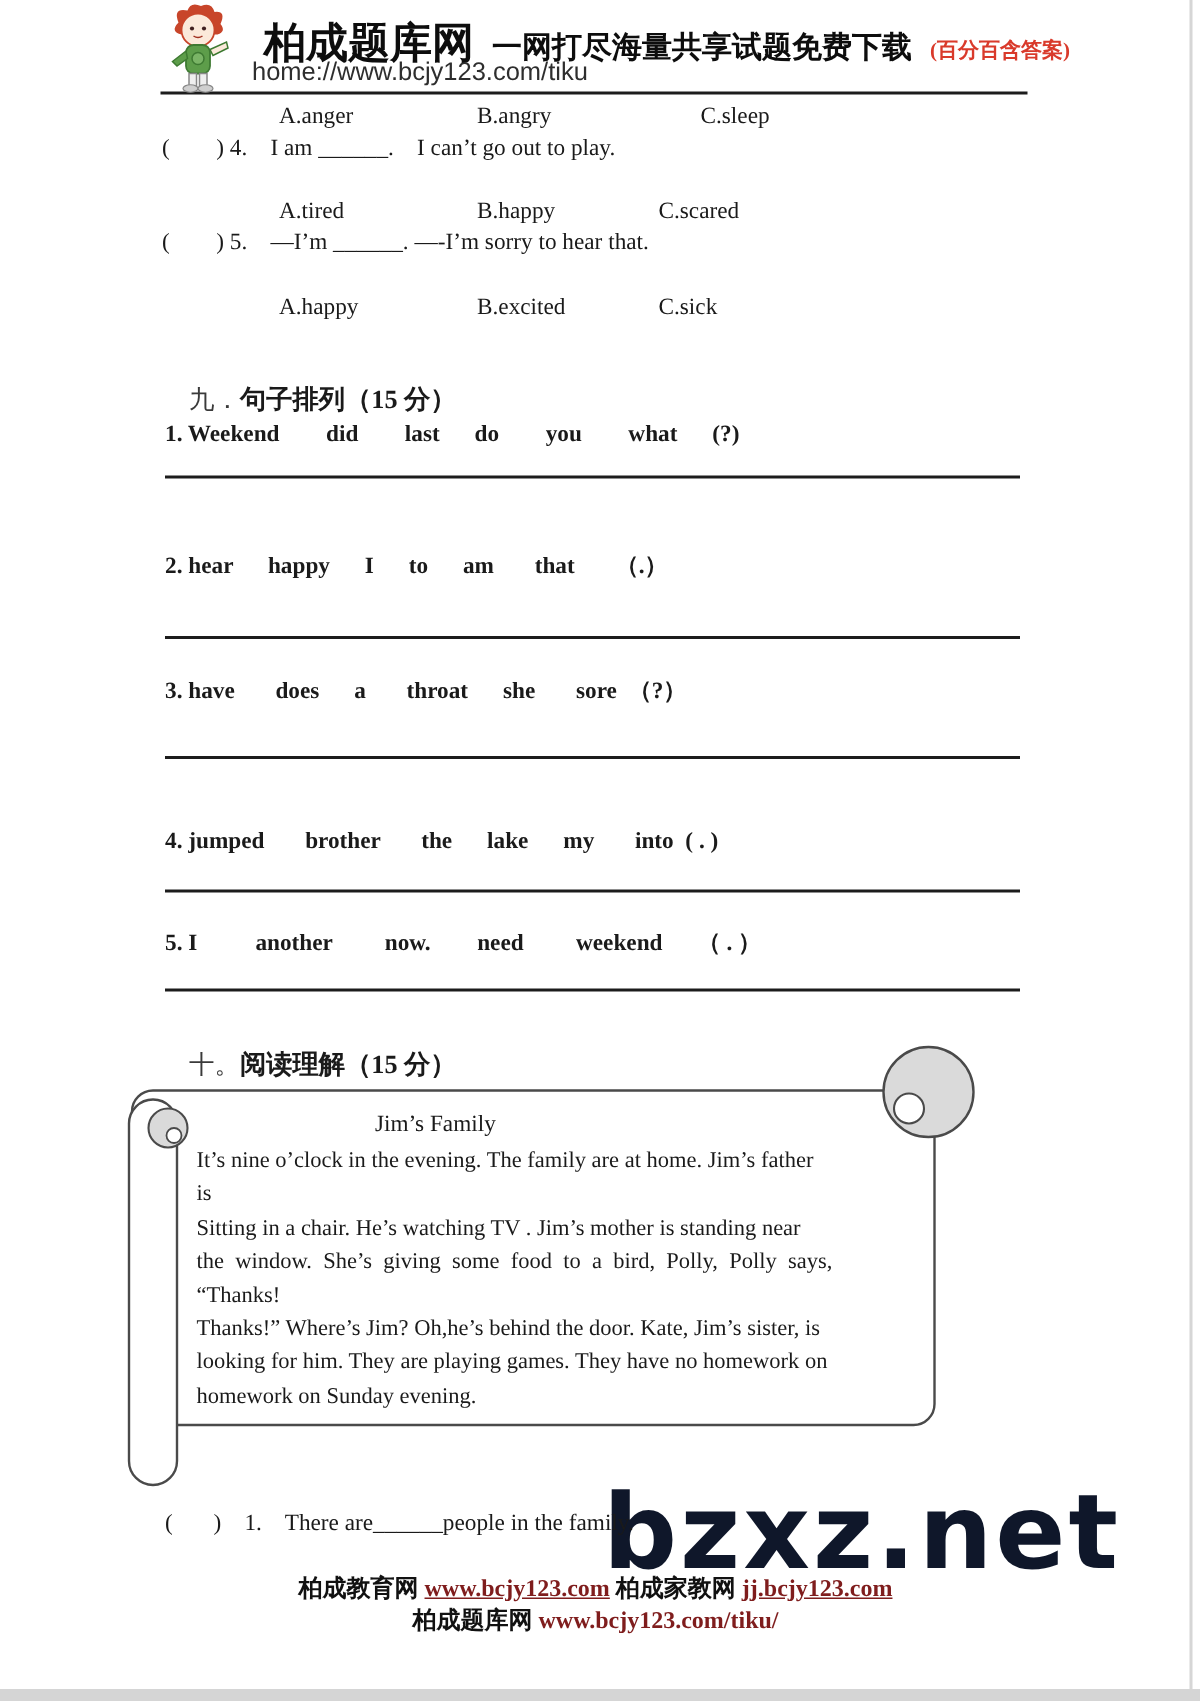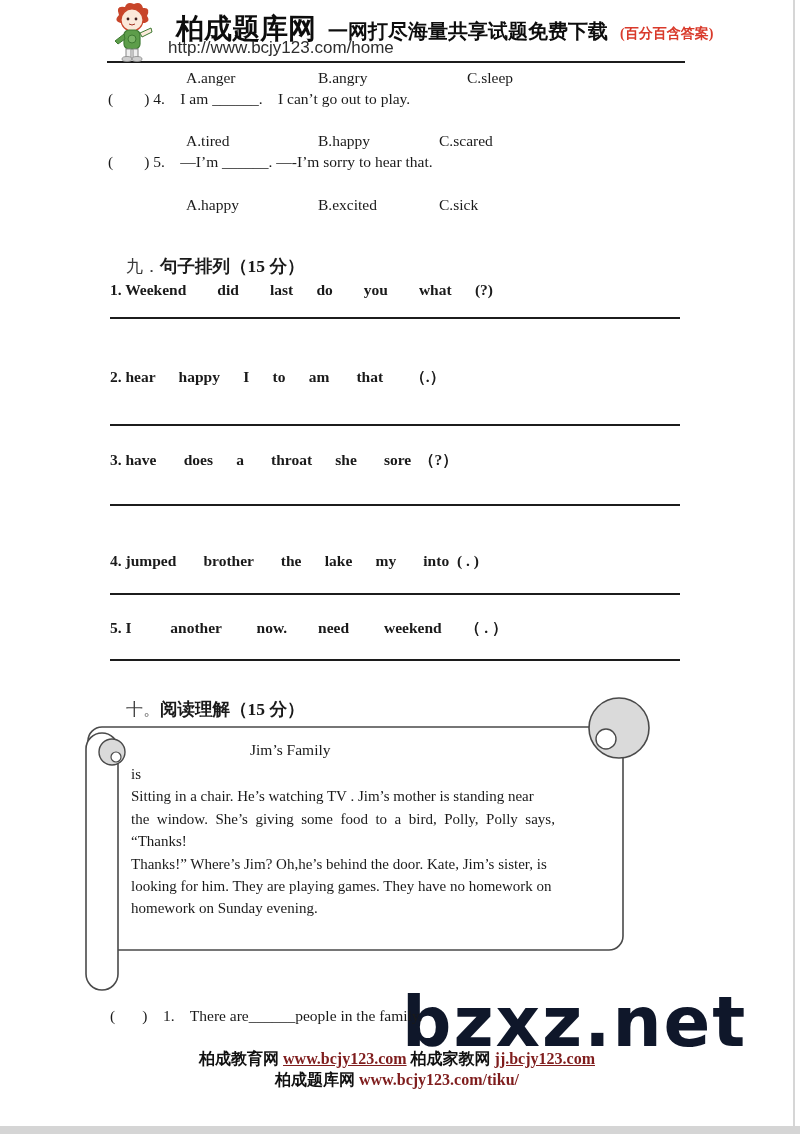--- a/index.html
+++ b/index.html
@@ -47,21 +47,21 @@
     <ellipse cx="26" cy="58" rx="5" ry="2.5" fill="#cfcfcf" stroke="#888" stroke-width="0.8"></ellipse>
     <ellipse cx="36" cy="58" rx="5" ry="2.5" fill="#cfcfcf" stroke="#888" stroke-width="0.8"></ellipse>
   </svg>
 
   <div class="abs" style="left:176px;top:10px;display:flex;align-items:baseline;gap:12px;white-space:nowrap;">
     <span class="serif b" style="font-size:28px;color:#0d0d0d;">柏成题库网</span>
     <span class="serif b" style="font-size:20px;color:#0d0d0d;">一网打尽海量共享试题免费下载</span>
     <span class="serif b" style="font-size:14px;color:#d93a2b;">(百分百含答案)</span>
   </div>
 
-  <div class="abs sans" style="left:168px;top:38px;font-size:17px;color:#2e2e2e;">http://www.bcjy123.com/home</div>
+  <div class="abs sans" style="left:168px;top:38px;font-size:17px;color:#2e2e2e;">home://www.bcjy123.com/tiku</div>
 
   <div class="hline" style="left:107px;top:61px;width:578px;"></div>
 
   <div class="abs opt" style="left:186px;top:69px;">A.anger</div>
   <div class="abs opt" style="left:318px;top:69px;">B.angry</div>
   <div class="abs opt" style="left:439px;top:69px;margin-left:28px;">C.sleep</div>
 
   <div class="abs q" style="left:108px;top:90px;">(        ) 4.    I am ______.    I can’t go out to play.</div>
 
   <div class="abs opt" style="left:186px;top:132px;">A.tired</div>
@@ -102,20 +102,21 @@
     <circle cx="549" cy="40" r="30" fill="#dadada" stroke="#4a4a4a" stroke-width="1.6"></circle>
     <circle cx="536" cy="51" r="10" fill="#ffffff" stroke="#4a4a4a" stroke-width="1.4"></circle>
     <rect x="16" y="45" width="32" height="257" rx="16" fill="#ffffff" stroke="#4a4a4a" stroke-width="1.6"></rect>
     <circle cx="42" cy="64" r="13" fill="#dadada" stroke="#4a4a4a" stroke-width="1.4"></circle>
     <circle cx="46" cy="69" r="5" fill="#ffffff" stroke="#4a4a4a" stroke-width="1.2"></circle>
   </svg>
 
   <div class="abs z1" style="left:250px;top:741px;font-size:15.5px;">Jim’s Family</div>
 
   <div class="abs z1" style="left:131px;top:763px;width:480px;white-space:normal;">
+    <div class="passage-line">It’s nine o’clock in the evening. The family are at home. Jim’s father</div>
     <div class="passage-line">is</div>
     <div class="passage-line">Sitting in a chair. He’s watching TV . Jim’s mother is standing near</div>
     <div class="passage-line">the  window.  She’s  giving  some  food  to  a  bird,  Polly,  Polly  says,</div>
     <div class="passage-line">“Thanks!</div>
     <div class="passage-line">Thanks!” Where’s Jim? Oh,he’s behind the door. Kate, Jim’s sister, is</div>
     <div class="passage-line">looking for him. They are playing games. They have no homework on</div>
     <div class="passage-line">homework on Sunday evening.</div>
   </div>
 
   <div class="abs q z1" style="left:110px;top:1007px;">(       )    1.    There are______people in the family.</div>

